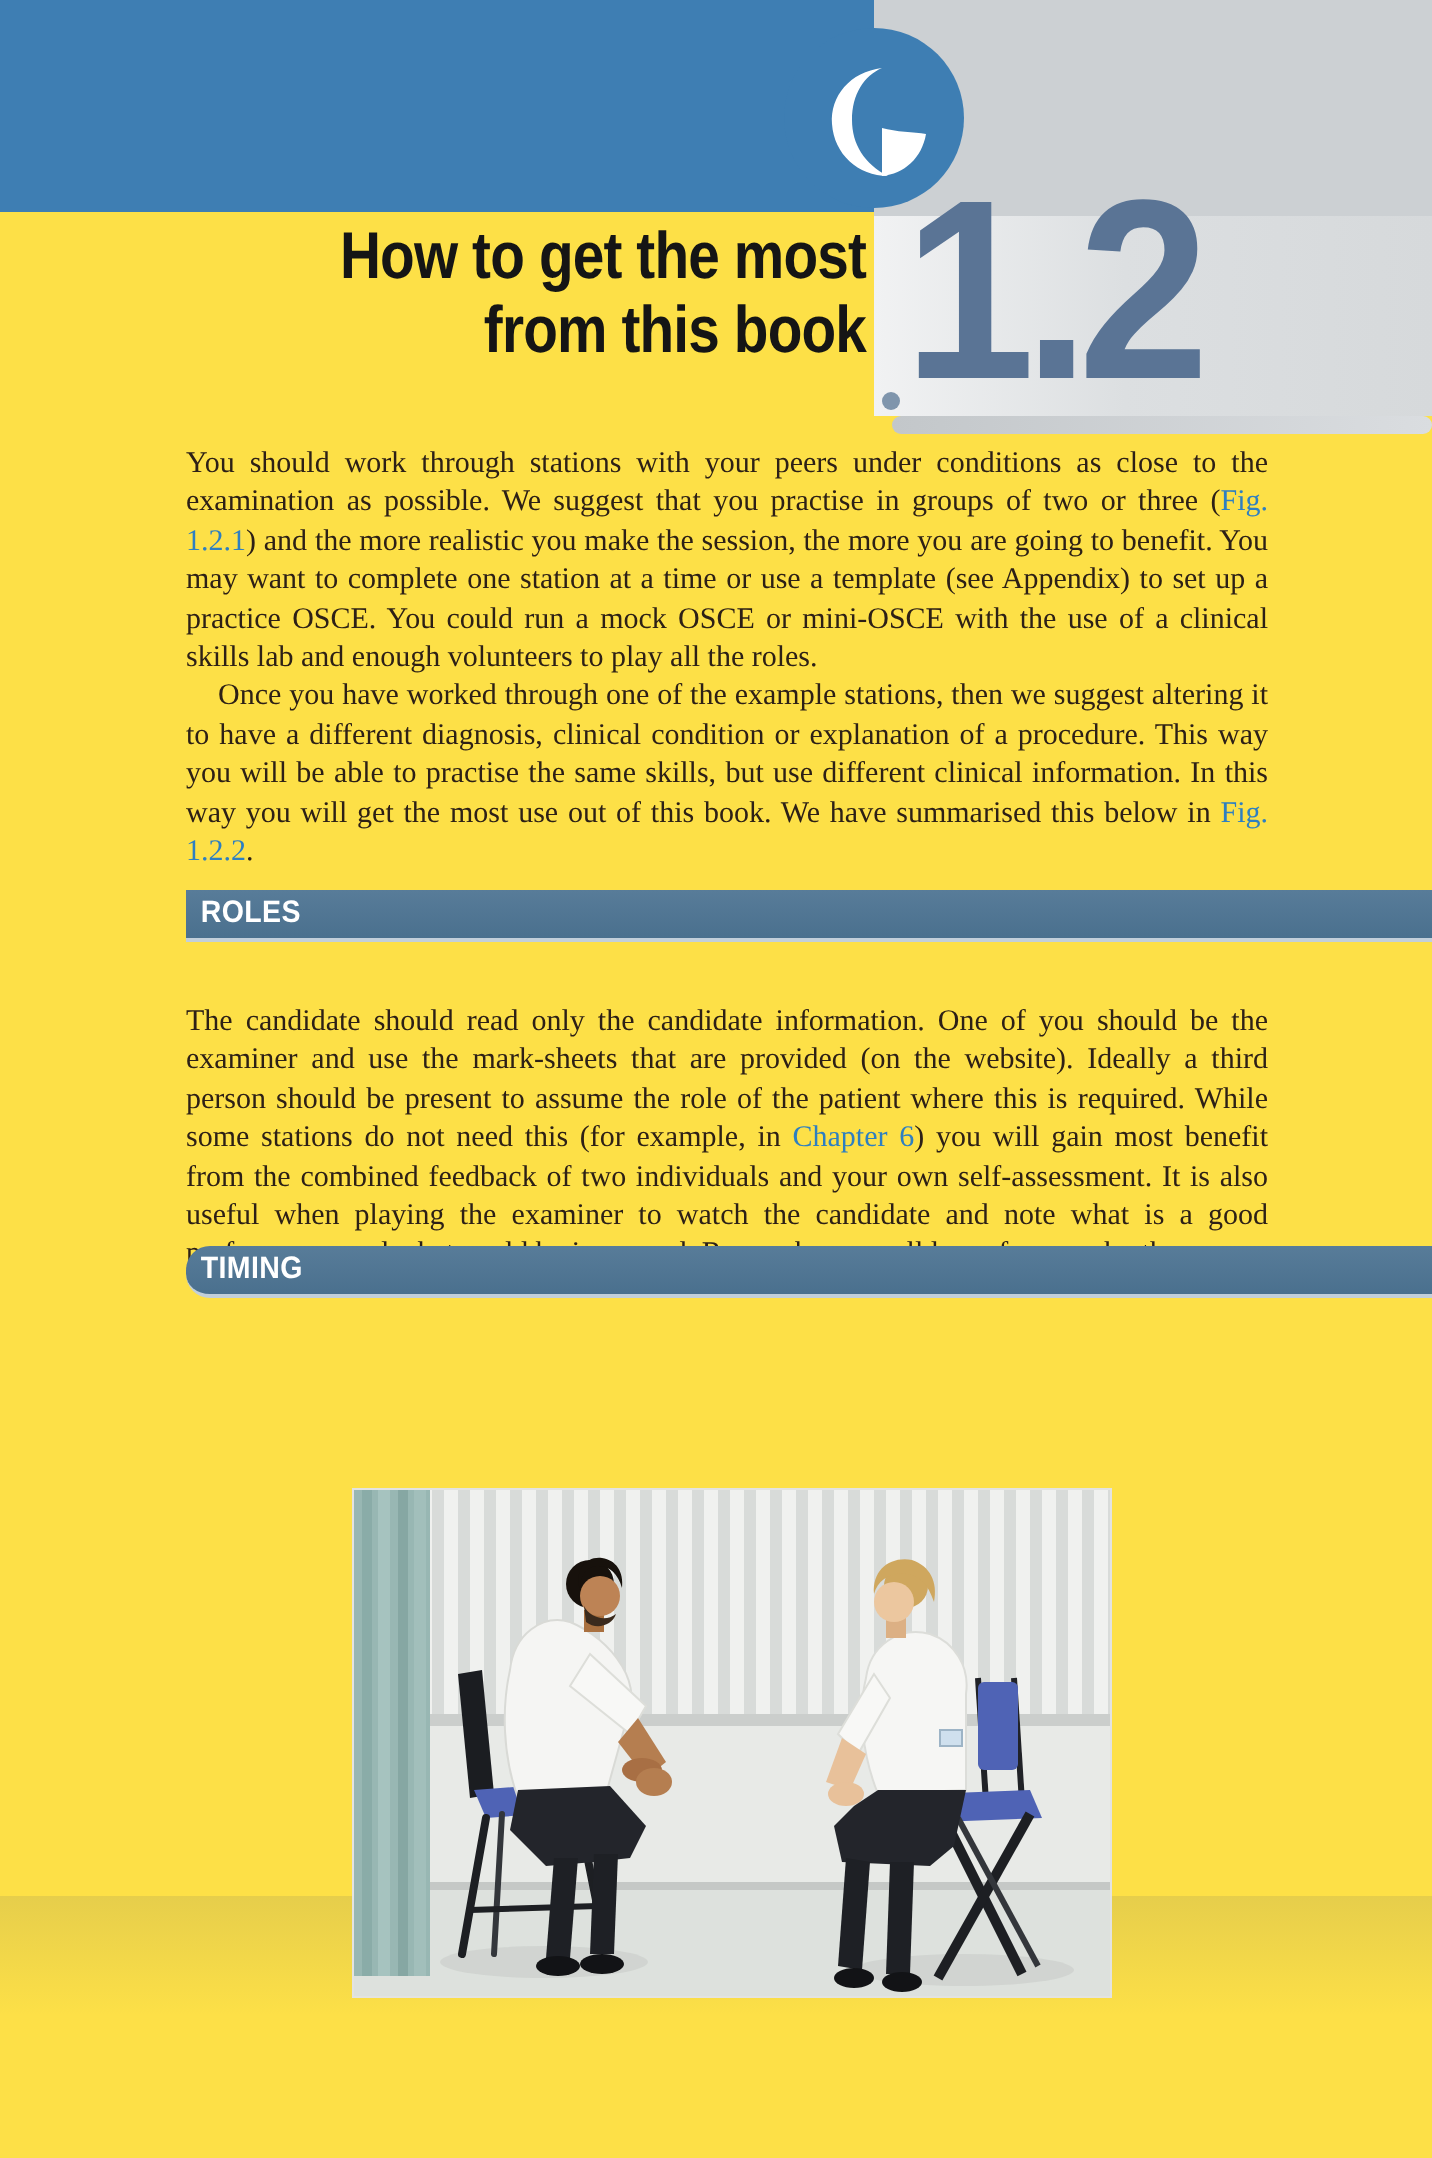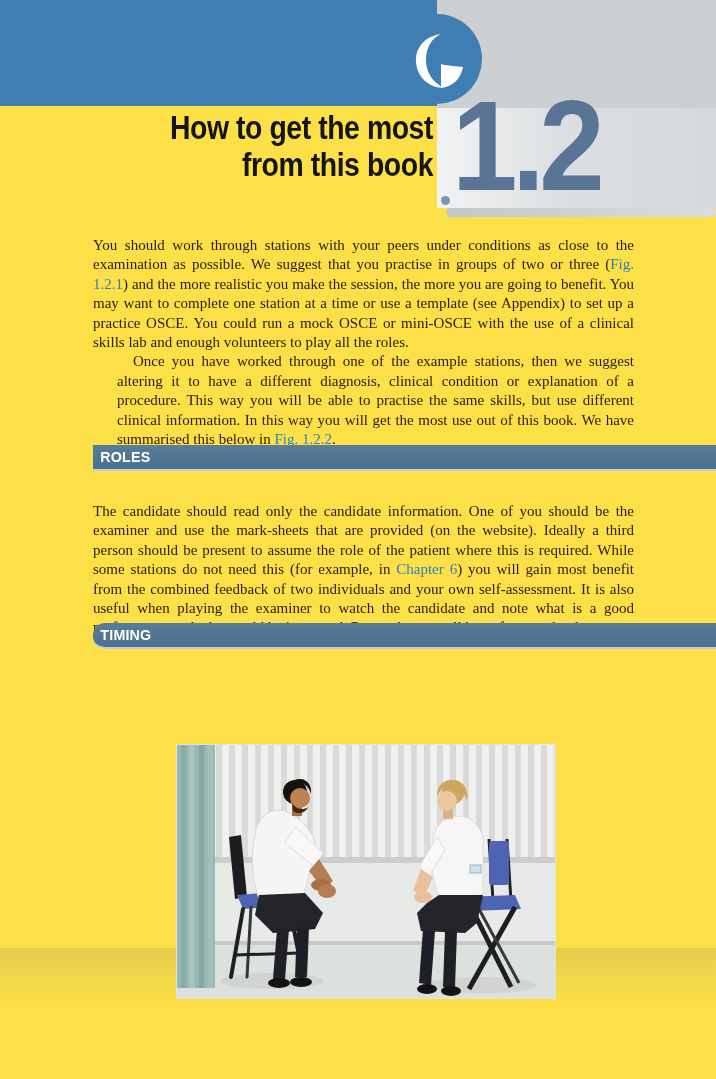--- a/index.html
+++ b/index.html
@@ -19,21 +19,21 @@
               transform:scaleX(0.86);transform-origin:100% 0;}
   .chapter-num{position:absolute;left:452px;top:86px;font-family:"Liberation Sans",sans-serif;
                font-weight:bold;font-size:128px;line-height:120px;color:#5a7495;
                letter-spacing:-6px;transform:scaleX(0.92);transform-origin:0 0;}
   .num-dot{position:absolute;left:441px;top:196px;width:9px;height:9px;border-radius:50%;
            background:#7f95ac;}
   
   .bodytext{position:absolute;left:93px;width:541px;font-size:15px;line-height:19.4px;
             color:#2d2016;text-align:justify;}
   .bodytext p{margin:0;}
-  .bodytext p.indent{text-indent:16px;margin-left:24px;}
+  .bodytext p.indent{text-indent:16px;}
   .ref{color:#2e7fc1;text-decoration:none;cursor:pointer;}
   .section-bar{position:absolute;left:93px;width:654px;height:26px;
                background:linear-gradient(180deg,#587c99 0%,#4a708e 100%);
                border-bottom:2px solid #c2cfda;box-sizing:border-box;}
   .section-bar span{display:inline-block;color:#ffffff;font-family:"Liberation Sans",sans-serif;
                font-weight:bold;font-size:15.5px;line-height:24px;padding-left:8px;
                transform:scaleX(0.92);transform-origin:0 50%;letter-spacing:0.2px;}
   
   .photo{position:absolute;left:177px;top:745px;width:378px;height:253px;overflow:hidden;
          background:repeating-linear-gradient(90deg,#d8dbd9 0 6px,#f0f1ef 6px 13px);
@@ -65,21 +65,21 @@
   </div>
 
   <div class="page-title">
     <div>How to get the most</div>
     <div>from this book</div>
   </div>
 
   <div class="num-dot"></div>
   <div class="chapter-num">1.2</div>
 
-  <div class="bodytext" style="top:236px;">
+  <div class="bodytext" style="top:223px;">
     <p><span>You should work through stations with your peers under conditions as close to the examination as possible. We suggest that you practise in groups of two or three (</span><a class="ref">Fig. 1.2.1</a><span>) and the more realistic you make the session, the more you are going to benefit. You may want to complete one station at a time or use a template (see Appendix) to set up a practice OSCE. You could run a mock OSCE or mini-OSCE with the use of a clinical skills lab and enough volunteers to play all the roles.</span></p>
     <p class="indent"><span>Once you have worked through one of the example stations, then we suggest altering it to have a different diagnosis, clinical condition or explanation of a procedure. This way you will be able to practise the same skills, but use different clinical information. In this way you will get the most use out of this book. We have summarised this below in </span><a class="ref">Fig. 1.2.2</a><span>.</span></p>
   </div>
 
   <div class="section-bar" style="top:445px;">
     <span>ROLES</span>
   </div>
   <div class="bodytext" style="top:502px;">
     <p><span>The candidate should read only the candidate information. One of you should be the examiner and use the mark-sheets that are provided (on the website). Ideally a third person should be present to assume the role of the patient where this is required. While some stations do not need this (for example, in </span><a class="ref">Chapter 6</a><span>) you will gain most benefit from the combined feedback of two individuals and your own self-assessment. It is also useful when playing the examiner to watch the candidate and note what is a good performance and what could be improved. Remember you all learn from each other.</span></p>
   </div>

